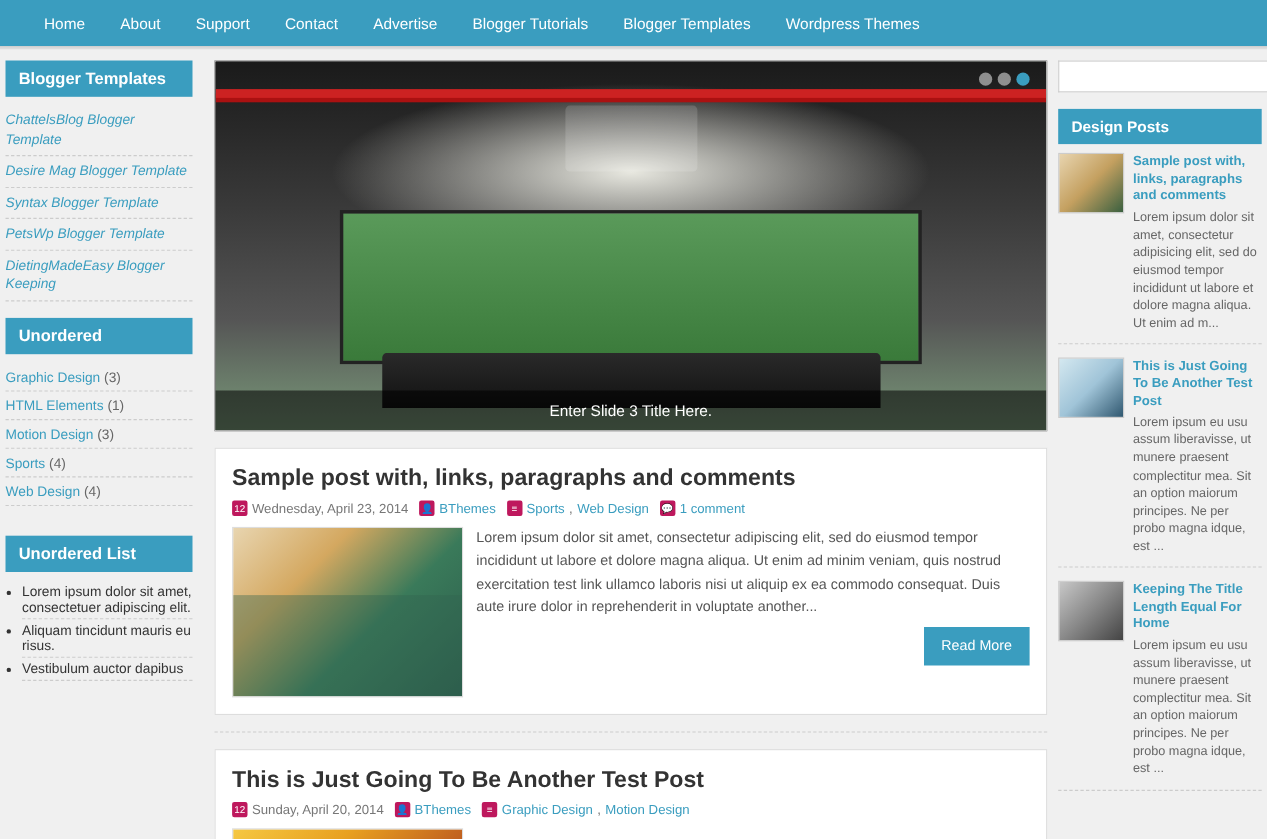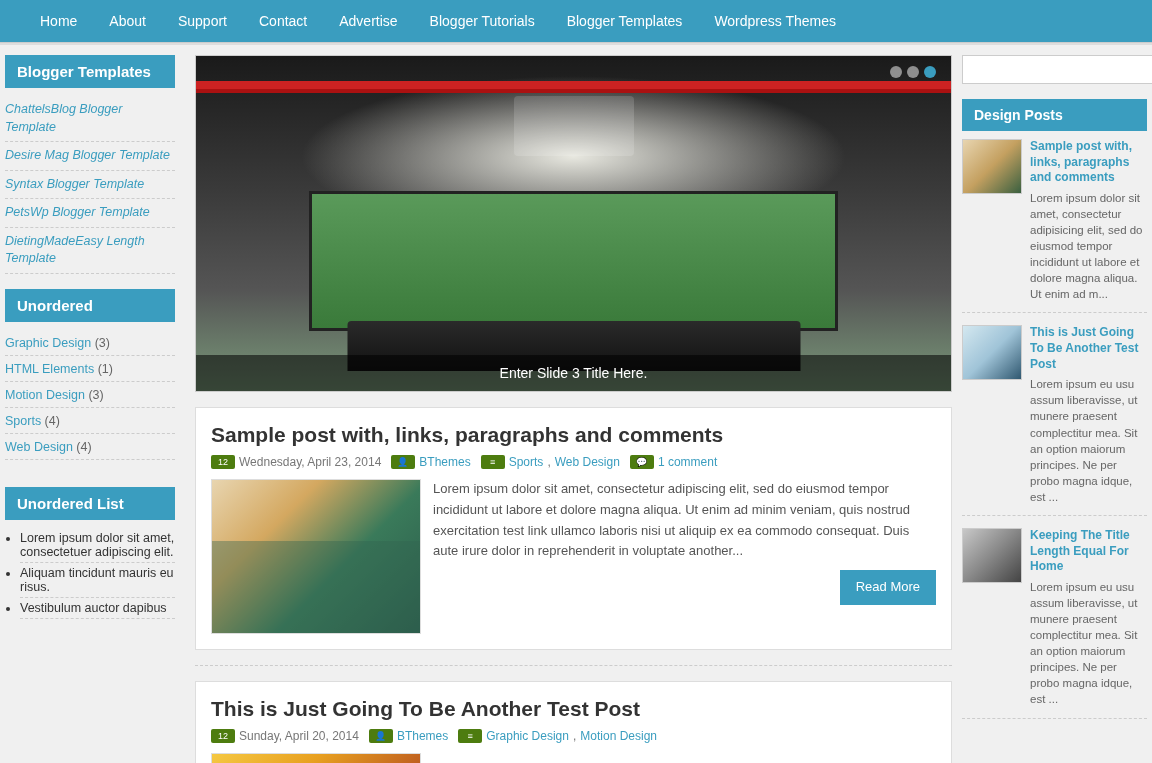--- a/index.html
+++ b/index.html
@@ -195,26 +195,26 @@
     .post-meta .meta-item {
       display: flex;
       align-items: center;
       gap: 4px;
     }
     .post-meta a {
       color: #3a9dbf;
       text-decoration: none;
     }
     .meta-icon {
-      width: 24px;
+      width: 14px;
       height: 14px;
       display: inline-flex;
       align-items: center;
       justify-content: center;
-      background: #4d7c0f;
+      background: #be185d;
       color: #fff;
       font-size: 9px;
       border-radius: 2px;
     }
     .post-body {
       display: flex;
       gap: 12px;
     }
     .post-thumbnail {
       width: 210px;
@@ -372,21 +372,21 @@
 <div id="wrapper">
 
   <aside id="left-sidebar">
 
     <div class="sidebar-section-title">Blogger Templates</div>
     <ul class="sidebar-links" id="blogger-templates-list">
     <li><a href="#">ChattelsBlog Blogger Template</a></li>
         <li><a href="#">Desire Mag Blogger Template</a></li>
         <li><a href="#">Syntax Blogger Template</a></li>
         <li><a href="#">PetsWp Blogger Template</a></li>
-        <li><a href="#">DietingMadeEasy Length Template</a></li>
+        <li><a href="#">DietingMadeEasy Blogger Keeping</a></li>
       </ul>
 
     <div class="sidebar-section-title">Unordered</div>
     <ul class="sidebar-categories" id="categories-list">
     <li><a href="#">Graphic Design <span class="cat-count">(3)</span></a></li>
         <li><a href="#">HTML Elements <span class="cat-count">(1)</span></a></li>
         <li><a href="#">Motion Design <span class="cat-count">(3)</span></a></li>
         <li><a href="#">Sports <span class="cat-count">(4)</span></a></li>
         <li><a href="#">Web Design <span class="cat-count">(4)</span></a></li>
       </ul>

